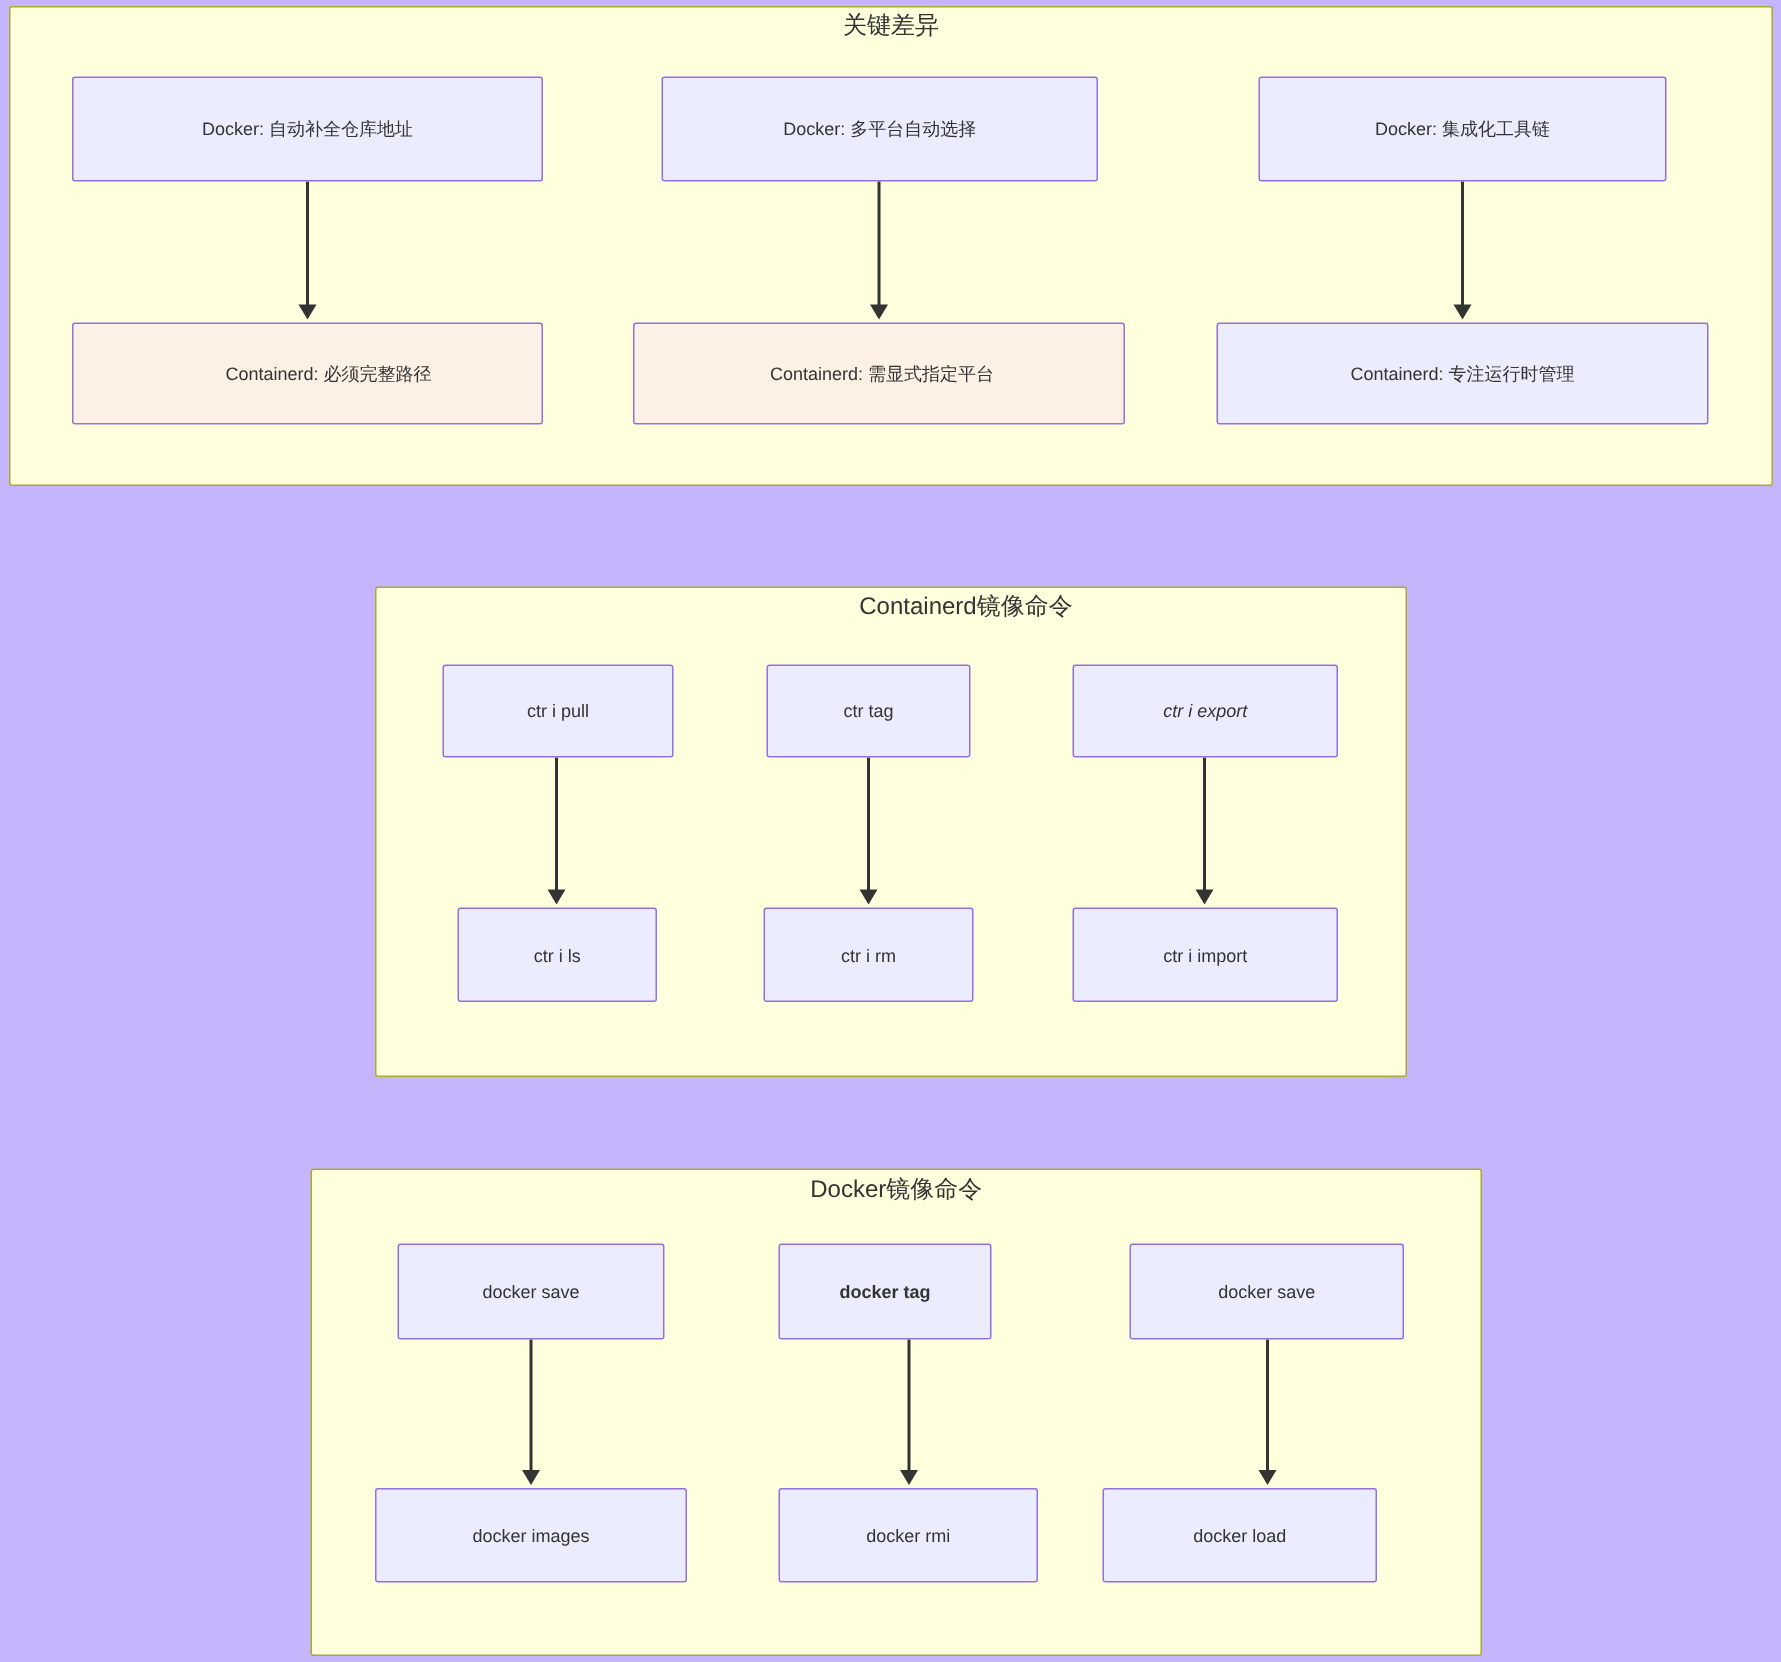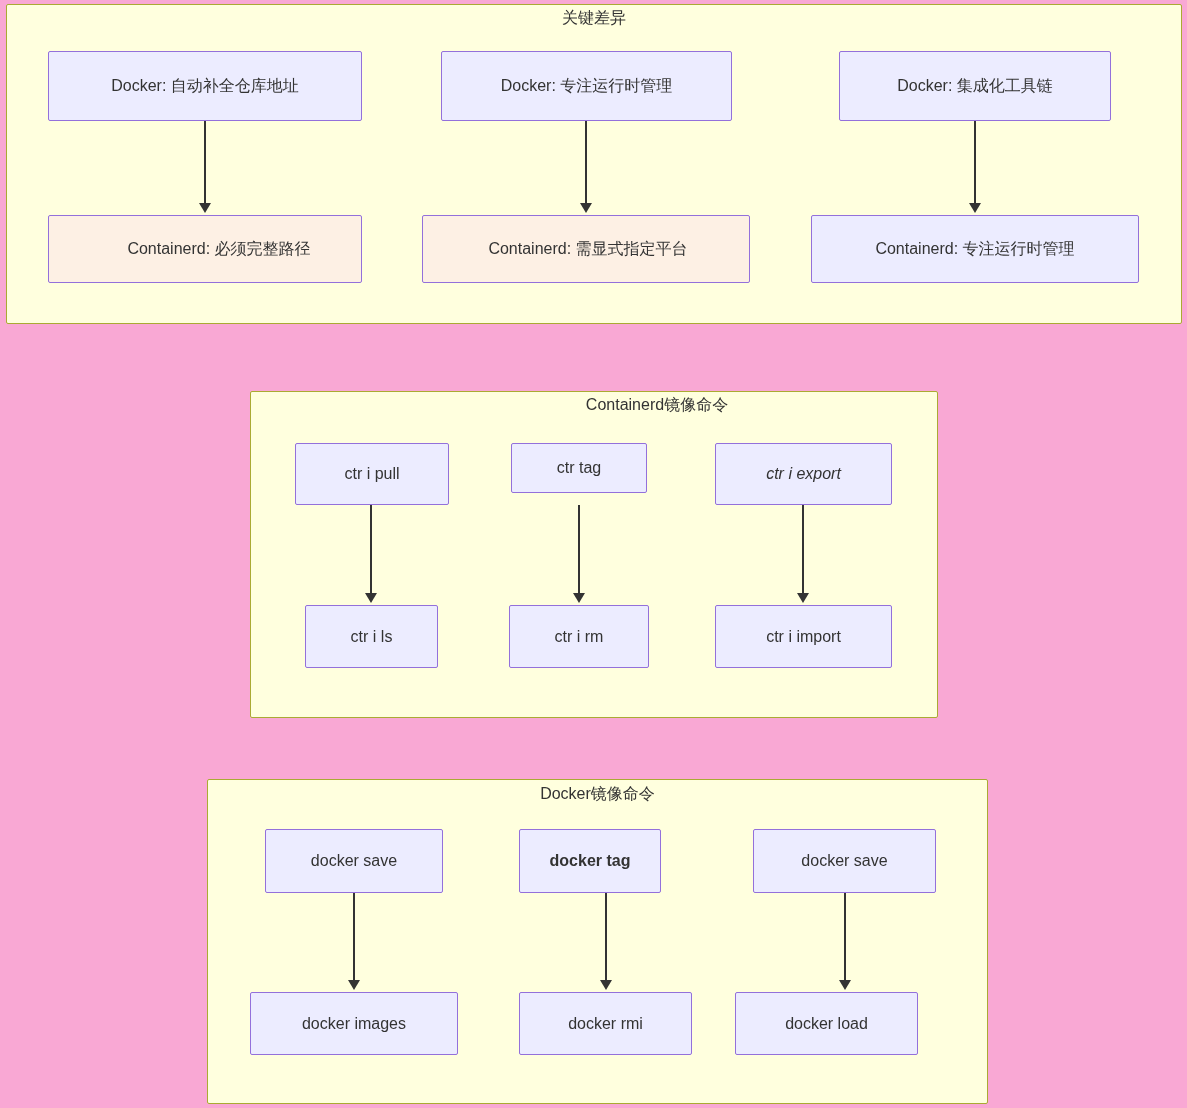--- a/index.html
+++ b/index.html
@@ -5,21 +5,21 @@
 <style>
   html, body {
     margin: 0;
     padding: 0;
     background: #ffffff;
   }
   #canvas {
     position: relative;
     width: 1187px;
     height: 1108px;
-    background: #f9a8d4;
+    background: #c4b5fd;
     font-family: "Liberation Sans", "DejaVu Sans", sans-serif;
     overflow: hidden;
   }
   
   .cluster {
     position: absolute;
     box-sizing: border-box;
     background: #ffffde;
     border: 1px solid #aaaa33;
     border-radius: 2px;
@@ -37,21 +37,21 @@
   }
   
   .node {
     position: absolute;
     box-sizing: border-box;
     display: flex;
     align-items: center;
     justify-content: center;
     border: 1px solid #9370db;
     border-radius: 2px;
-    font-size: 16px;
+    font-size: 12px;
     color: #333333;
     text-align: right;
     white-space: nowrap;
     padding: 0 8px;
   }
   .fill-lavender { background: #ececff; }
   .fill-peach    { background: #fdf0e4; }
 
   
   .edge-line {
@@ -74,35 +74,35 @@
 <div id="canvas">
     <div class="cluster" style="left: 6px; top: 4px; width: 1176px; height: 320px;"></div>
     <div class="cluster-title" style="left: 6px; width: 1176px; top: 10px;">关键差异</div>
     <div class="edge-line" style="left: 204.2px; top: 121px; height: 84px;"></div>
     <div class="edge-head" style="left: 199px; top: 203px;"></div>
     <div class="edge-line" style="left: 585.2px; top: 121px; height: 84px;"></div>
     <div class="edge-head" style="left: 580px; top: 203px;"></div>
     <div class="edge-line" style="left: 974.2px; top: 121px; height: 84px;"></div>
     <div class="edge-head" style="left: 969px; top: 203px;"></div>
     <div class="node fill-lavender" style="left: 48px; top: 51px; width: 314px; height: 70px;">Docker: 自动补全仓库地址</div>
-    <div class="node fill-lavender" style="left: 441px; top: 51px; width: 291px; height: 70px;">Docker: 专注运行时管理</div>
+    <div class="node fill-lavender" style="left: 441px; top: 51px; width: 291px; height: 70px;">Docker: 多平台自动选择</div>
     <div class="node fill-lavender" style="left: 839px; top: 51px; width: 272px; height: 70px;">Docker: 集成化工具链</div>
     <div class="node fill-peach" style="left: 48px; top: 215px; width: 314px; height: 68px; padding-left: 36px;">Containerd: 必须完整路径</div>
     <div class="node fill-peach" style="left: 422px; top: 215px; width: 328px; height: 68px; padding-left: 12px;">Containerd: 需显式指定平台</div>
     <div class="node fill-lavender" style="left: 811px; top: 215px; width: 328px; height: 68px;">Containerd: 专注运行时管理</div>
     <div class="cluster" style="left: 250px; top: 391px; width: 688px; height: 327px;"></div>
-    <div class="cluster-title" style="left: 261px; width: 792px; top: 397px;">Containerd镜像命令</div>
+    <div class="cluster-title" style="left: 248px; width: 792px; top: 397px;">Containerd镜像命令</div>
     <div class="edge-line" style="left: 370.2px; top: 505px; height: 90px;"></div>
     <div class="edge-head" style="left: 365px; top: 593px;"></div>
     <div class="edge-line" style="left: 578.2px; top: 505px; height: 90px;"></div>
     <div class="edge-head" style="left: 573px; top: 593px;"></div>
     <div class="edge-line" style="left: 802.2px; top: 505px; height: 90px;"></div>
     <div class="edge-head" style="left: 797px; top: 593px;"></div>
     <div class="node fill-lavender" style="left: 295px; top: 443px; width: 154px; height: 62px;">ctr i pull</div>
-    <div class="node fill-lavender" style="left: 511px; top: 443px; width: 136px; height: 50px;">ctr tag</div>
+    <div class="node fill-lavender" style="left: 511px; top: 443px; width: 136px; height: 62px;">ctr tag</div>
     <div class="node fill-lavender" style="left: 715px; top: 443px; width: 177px; height: 62px; font-style: italic;">ctr i export</div>
     <div class="node fill-lavender" style="left: 509px; top: 605px; width: 140px; height: 63px;">ctr i rm</div>
     <div class="node fill-lavender" style="left: 305px; top: 605px; width: 133px; height: 63px;">ctr i ls</div>
     <div class="node fill-lavender" style="left: 715px; top: 605px; width: 177px; height: 63px;">ctr i import</div>
     <div class="cluster" style="left: 207px; top: 779px; width: 781px; height: 325px;"></div>
     <div class="cluster-title" style="left: 207px; width: 781px; top: 786px;">Docker镜像命令</div>
     <div class="edge-line" style="left: 353.2px; top: 893px; height: 89px;"></div>
     <div class="edge-head" style="left: 348px; top: 980px;"></div>
     <div class="edge-line" style="left: 605.2px; top: 893px; height: 89px;"></div>
     <div class="edge-head" style="left: 600px; top: 980px;"></div>

